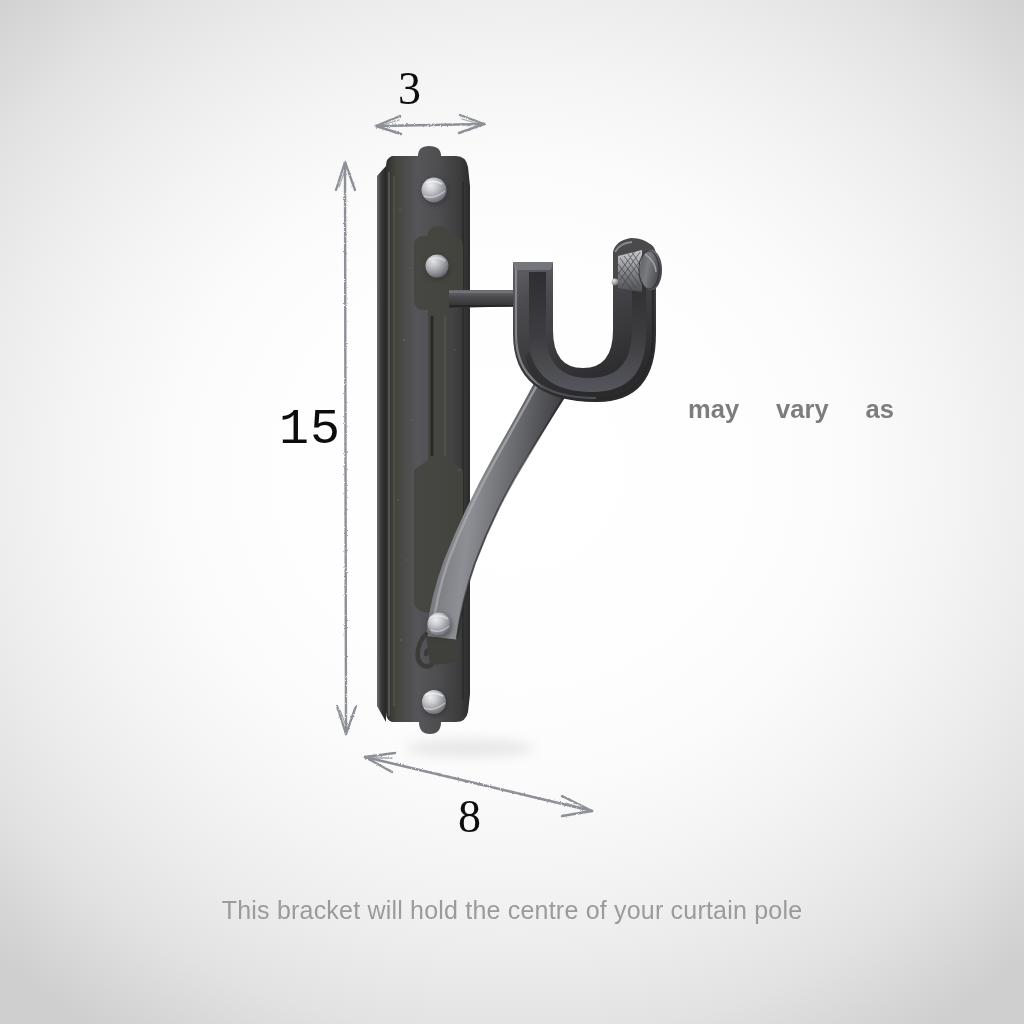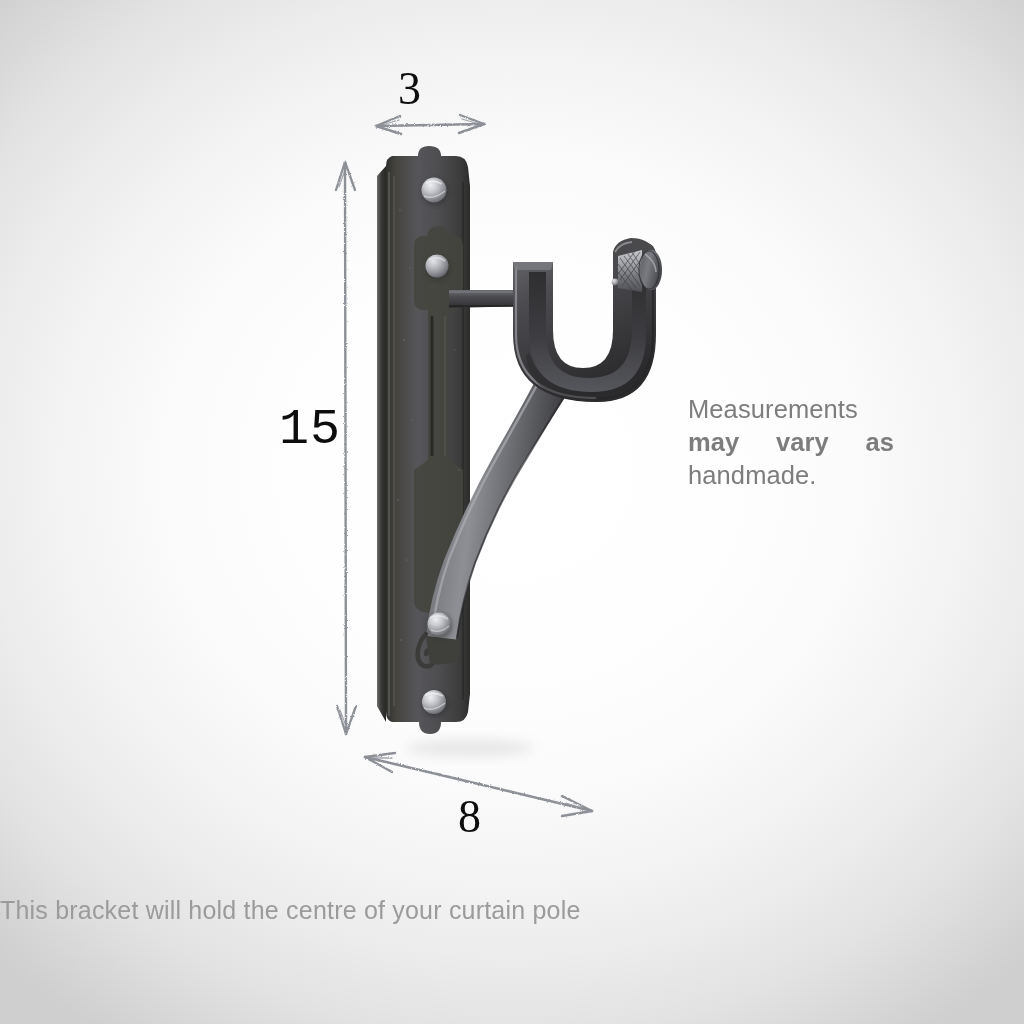--- a/index.html
+++ b/index.html
@@ -58,21 +58,21 @@
     text-align-last: left;
     letter-spacing: 0.1px;
   }
   #note-block .last-line { text-align-last: left; }
 
   #caption {
     position: absolute;
     left: 0;
     top: 893px;
     width: 1024px;
-    text-align: left;
+    text-align: center;
     font-size: 25px;
     line-height: 35px;
     color: #9b9b9b;
     letter-spacing: 0.2px;
   }
 
   
   #art {
     position: absolute;
     left: 0;
@@ -418,22 +418,20 @@
     </g>
   </svg>
 
   <div class="dim-label" id="label-3">3</div>
 
   <div class="dim-label" id="label-15">15</div>
 
   <div class="dim-label" id="label-8">8</div>
 
   <div id="note-block">
-    <div>Measurements</div>
     <div style="text-align:justify;text-align-last:justify;font-weight:bold;">may vary as</div>
-    <div class="last-line">handmade.</div>
   </div>
 
   <div id="caption">
     <div>This bracket will hold the centre of your curtain pole</div>
   </div>
 
 </div>
 
 </body></html>

